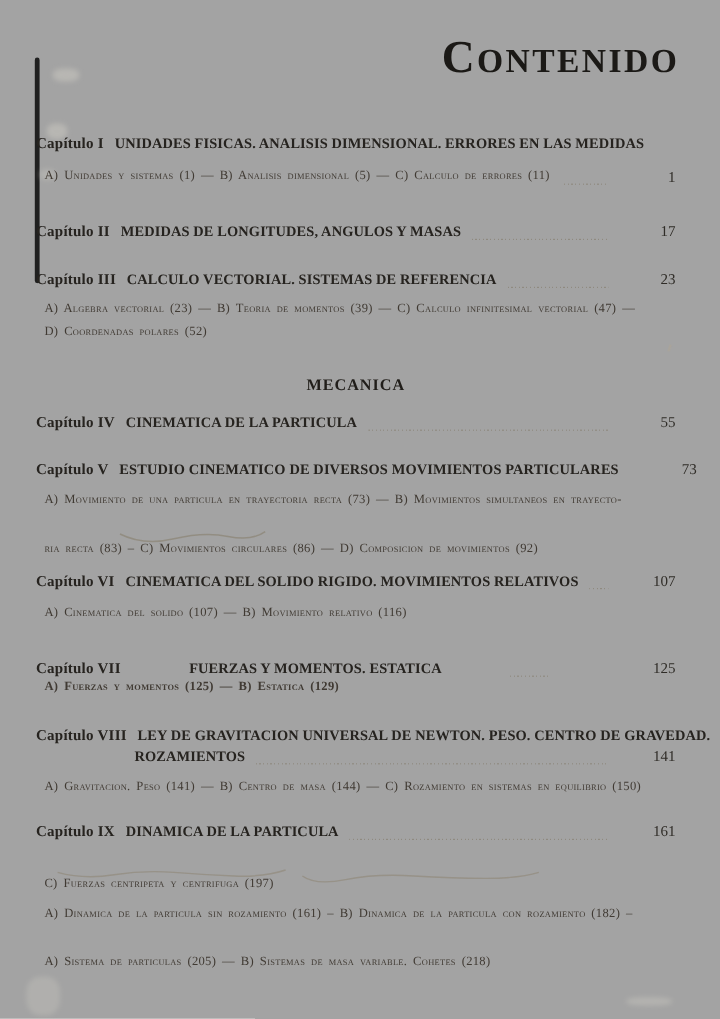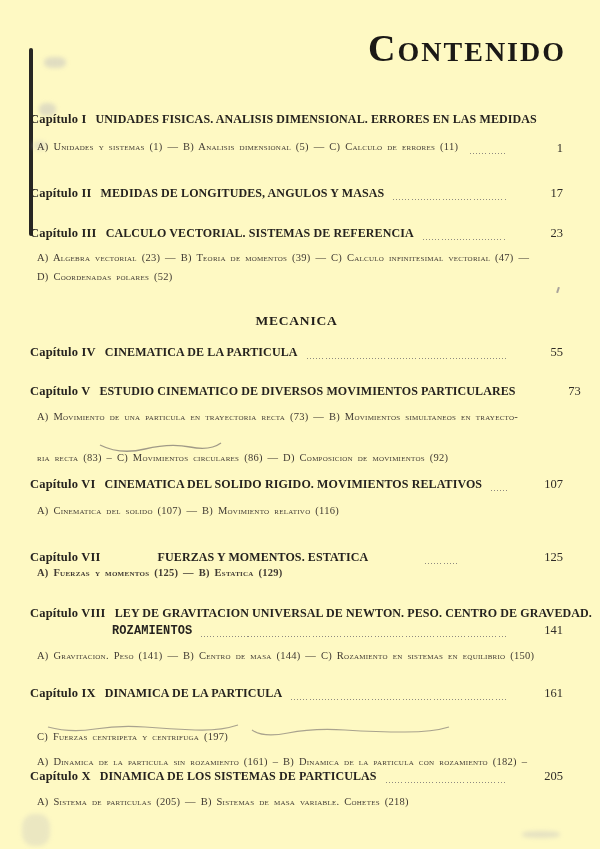--- a/index.html
+++ b/index.html
@@ -1,16 +1,16 @@
 <!DOCTYPE html>
 <html><head>
 <meta charset="utf-8">
 <style>
   html,body{margin:0;padding:0;background:#e8e8e6;}
-  .page{position:relative;width:600px;height:849px;background:#fef9c3;
+  .page{position:relative;width:600px;height:849px;background:#a3a3a3;
         font-family:"Liberation Serif","DejaVu Serif",serif;color:#26231f;overflow:hidden;}
 
   
   .heading{position:absolute;top:28px;right:34px;font-weight:700;color:#1b1916;
            letter-spacing:2px;white-space:nowrap;}
   .heading .big{font-size:38px;line-height:40px;}
   .heading .small{font-size:28px;}
 
   
   .row{position:absolute;left:30px;right:37px;display:flex;align-items:baseline;
@@ -111,41 +111,35 @@
     <span class="leader"></span>
     <span class="pnum">125</span>
   </div>
   <div class="sub" style="top:567px;font-weight:bold;">A) Fuerzas y momentos (125) — B) Estatica (129)</div>
 
   <div class="row" style="top:606px;">
     <span class="cap">Capítulo VIII</span>
     <span class="ctitle">LEY DE GRAVITACION UNIVERSAL DE NEWTON. PESO. CENTRO DE GRAVEDAD.</span>
   </div>
   <div class="row" style="top:623px;left:112px;">
-    <span class="ctitle" style="margin-left:0;font-family:Liberation Mono, monospace;">ROZAMIENTOS</span>
+    <span class="ctitle" style="margin-left:0;">ROZAMIENTOS</span>
     <span class="leader"></span>
     <span class="pnum">141</span>
   </div>
   <div class="sub" style="top:650px;">A) Gravitacion. Peso (141) — B) Centro de masa (144) — C) Rozamiento en sistemas en equilibrio (150)</div>
 
   <div class="row" style="top:686px;">
     <span class="cap">Capítulo IX</span>
     <span class="ctitle">DINAMICA DE LA PARTICULA</span>
     <span class="leader"></span>
     <span class="pnum">161</span>
   </div>
   <div class="sub" style="top:712px;margin-top:44px;">A) Dinamica de la particula sin rozamiento (161) – B) Dinamica de la particula con rozamiento (182) –</div>
   <div class="sub" style="top:731px;">C) Fuerzas centripeta y centrifuga (197)</div>
 
-  <div class="row" style="top:769px;">
-    <span class="cap">Capítulo X</span>
-    <span class="ctitle">DINAMICA DE LOS SISTEMAS DE PARTICULAS</span>
-    <span class="leader"></span>
-    <span class="pnum">205</span>
-  </div>
   <div class="sub" style="top:796px;">A) Sistema de particulas (205) —  B) Sistemas de masa variable. Cohetes (218)</div>
 
   <svg class="underlines" width="600" height="849" viewBox="0 0 600 849">
     <path d="M100 445 Q 120 455 145 449 T 190 447 T 221 443" fill="none" stroke="#8f897d" stroke-width="1.3" opacity="0.85"></path>
     <path d="M48 727 Q 70 733 95 729 T 145 727 T 195 730 T 238 725" fill="none" stroke="#938d81" stroke-width="1.2" opacity="0.8"></path>
     <path d="M252 730 Q 263 738 288 733 T 345 730 T 405 732 T 449 727" fill="none" stroke="#938d81" stroke-width="1.2" opacity="0.8"></path>
   </svg>
 
 </div>
 

